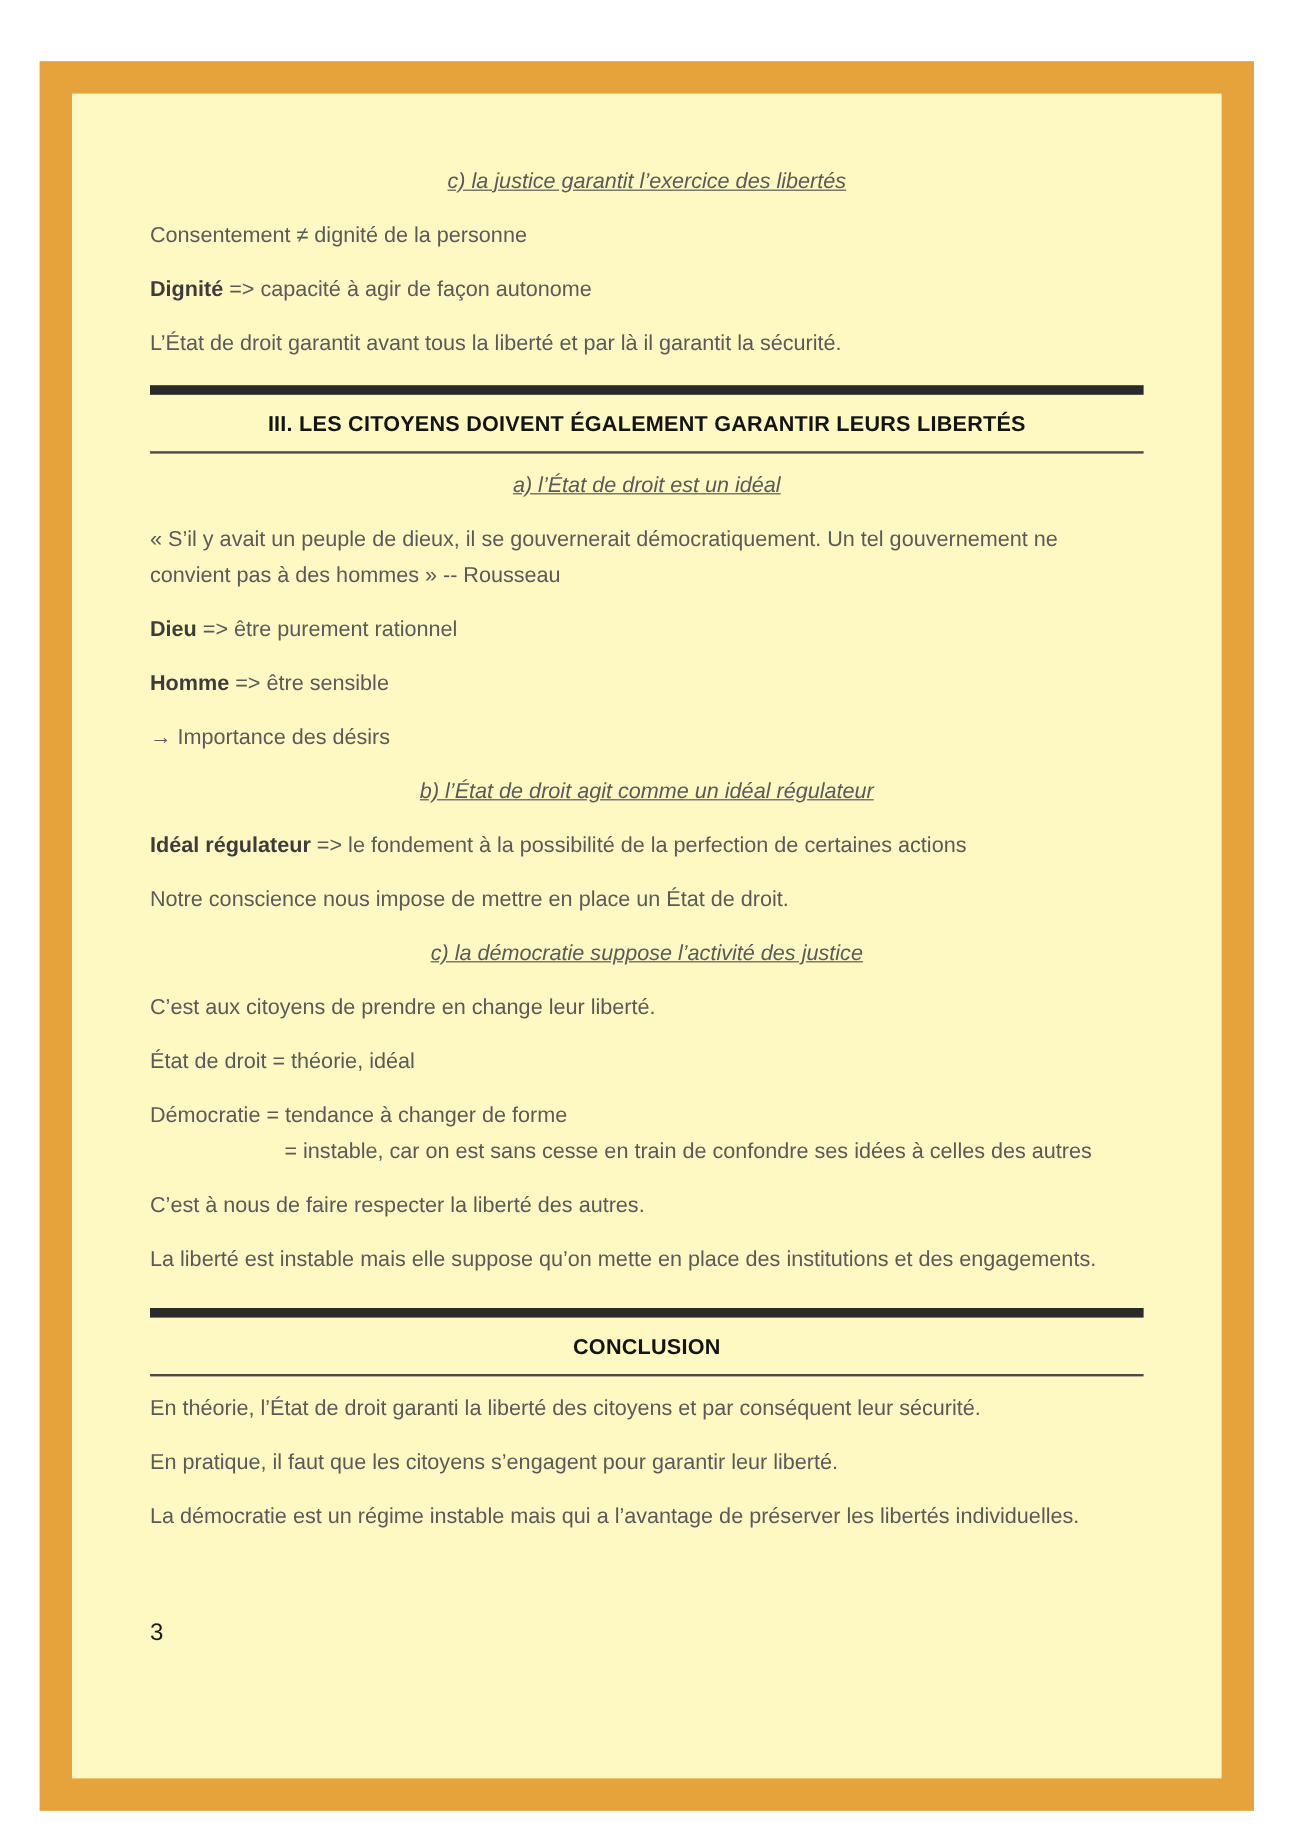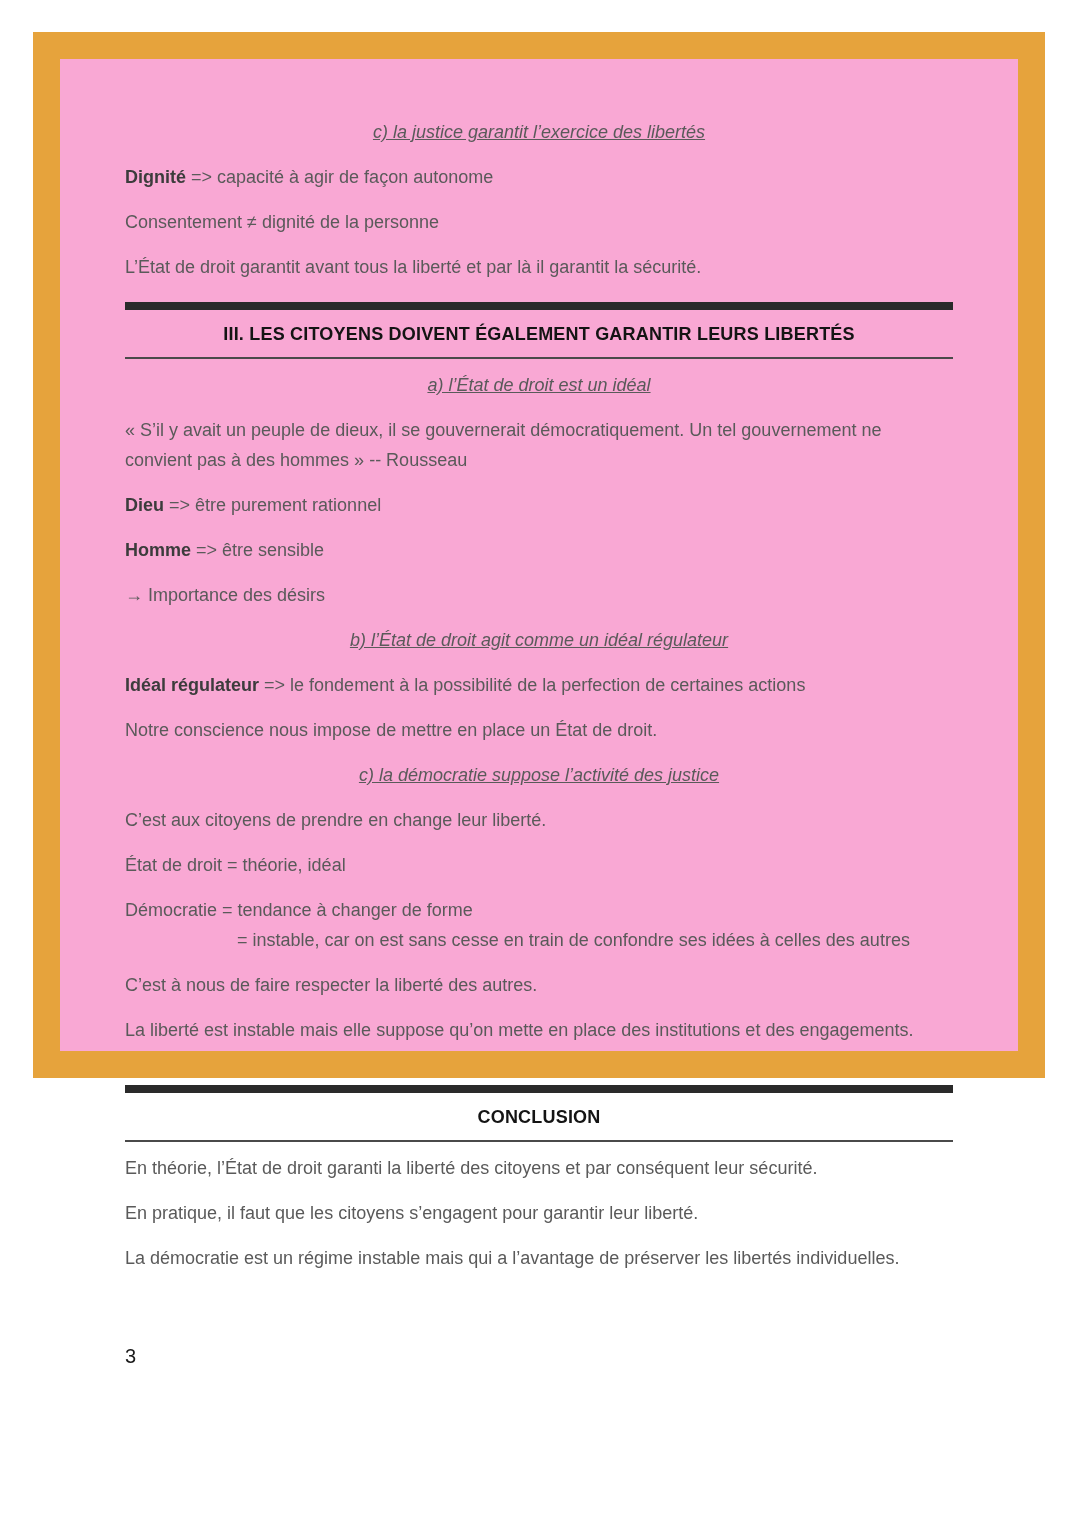--- a/index.html
+++ b/index.html
@@ -10,25 +10,25 @@
   }
   .viewport {
     position: relative;
     width: 1080px;
     height: 1527px;
     background: #ffffff;
     overflow: hidden;
   }
   .frame {
     position: absolute;
-    top: 32px; left: 33px;
+    top: 51px; left: 33px;
     width: 1012px;
-    height: 1046px;
+    height: 1458px;
     border: 27px solid #E6A33C;
-    background: #f9a8d4;
+    background: #fef9c3;
   }
   .content {
     padding: 58px 65px 0 65px;
     color: #5a5a5a;
     font-size: 18px;
     line-height: 30px;
   }
   .content p { margin: 0 0 15px 0; }
   .sub {
     text-align: center;
@@ -45,41 +45,41 @@
     border-top: 8px solid #2a2a2a;
     border-bottom: 2px solid #4a4a4a;
     padding: 9px 0 8px 0;
     text-align: center;
     font-weight: bold;
     font-size: 18px;
     line-height: 30px;
     color: #141414;
     letter-spacing: 0.2px;
   }
-  .section-title.conclusion { margin-top: 40px; }
+  .section-title.conclusion { margin-top: 26px; }
   .indent2 { display: inline-block; margin-left: 112px; }
   .pagenum {
     margin-top: 70px;
     font-size: 20px;
     color: #1a1a1a;
     line-height: 26px;
   }
 </style>
 </head>
 <body>
 
 <div class="viewport">
   <div class="frame">
     <div class="content">
 
       <p class="sub">c) la justice garantit l’exercice des libertés</p>
 
+      <p>Consentement ≠ dignité de la personne</p>
+
       <p><span class="term">Dignité</span><span> =&gt; capacité à agir de façon autonome</span></p>
-
-      <p>Consentement ≠ dignité de la personne</p>
 
       <p>L’État de droit garantit avant tous la liberté et par là il garantit la sécurité.</p>
 
       <div class="section-title">III. LES CITOYENS DOIVENT ÉGALEMENT GARANTIR LEURS LIBERTÉS</div>
 
       <p class="sub">a) l’État de droit est un idéal</p>
 
       <p>« S’il y avait un peuple de dieux, il se gouvernerait démocratiquement. Un tel gouvernement ne convient pas à des hommes » -- Rousseau</p>
 
       <p><span class="term">Dieu</span><span> =&gt; être purement rationnel</span></p>

